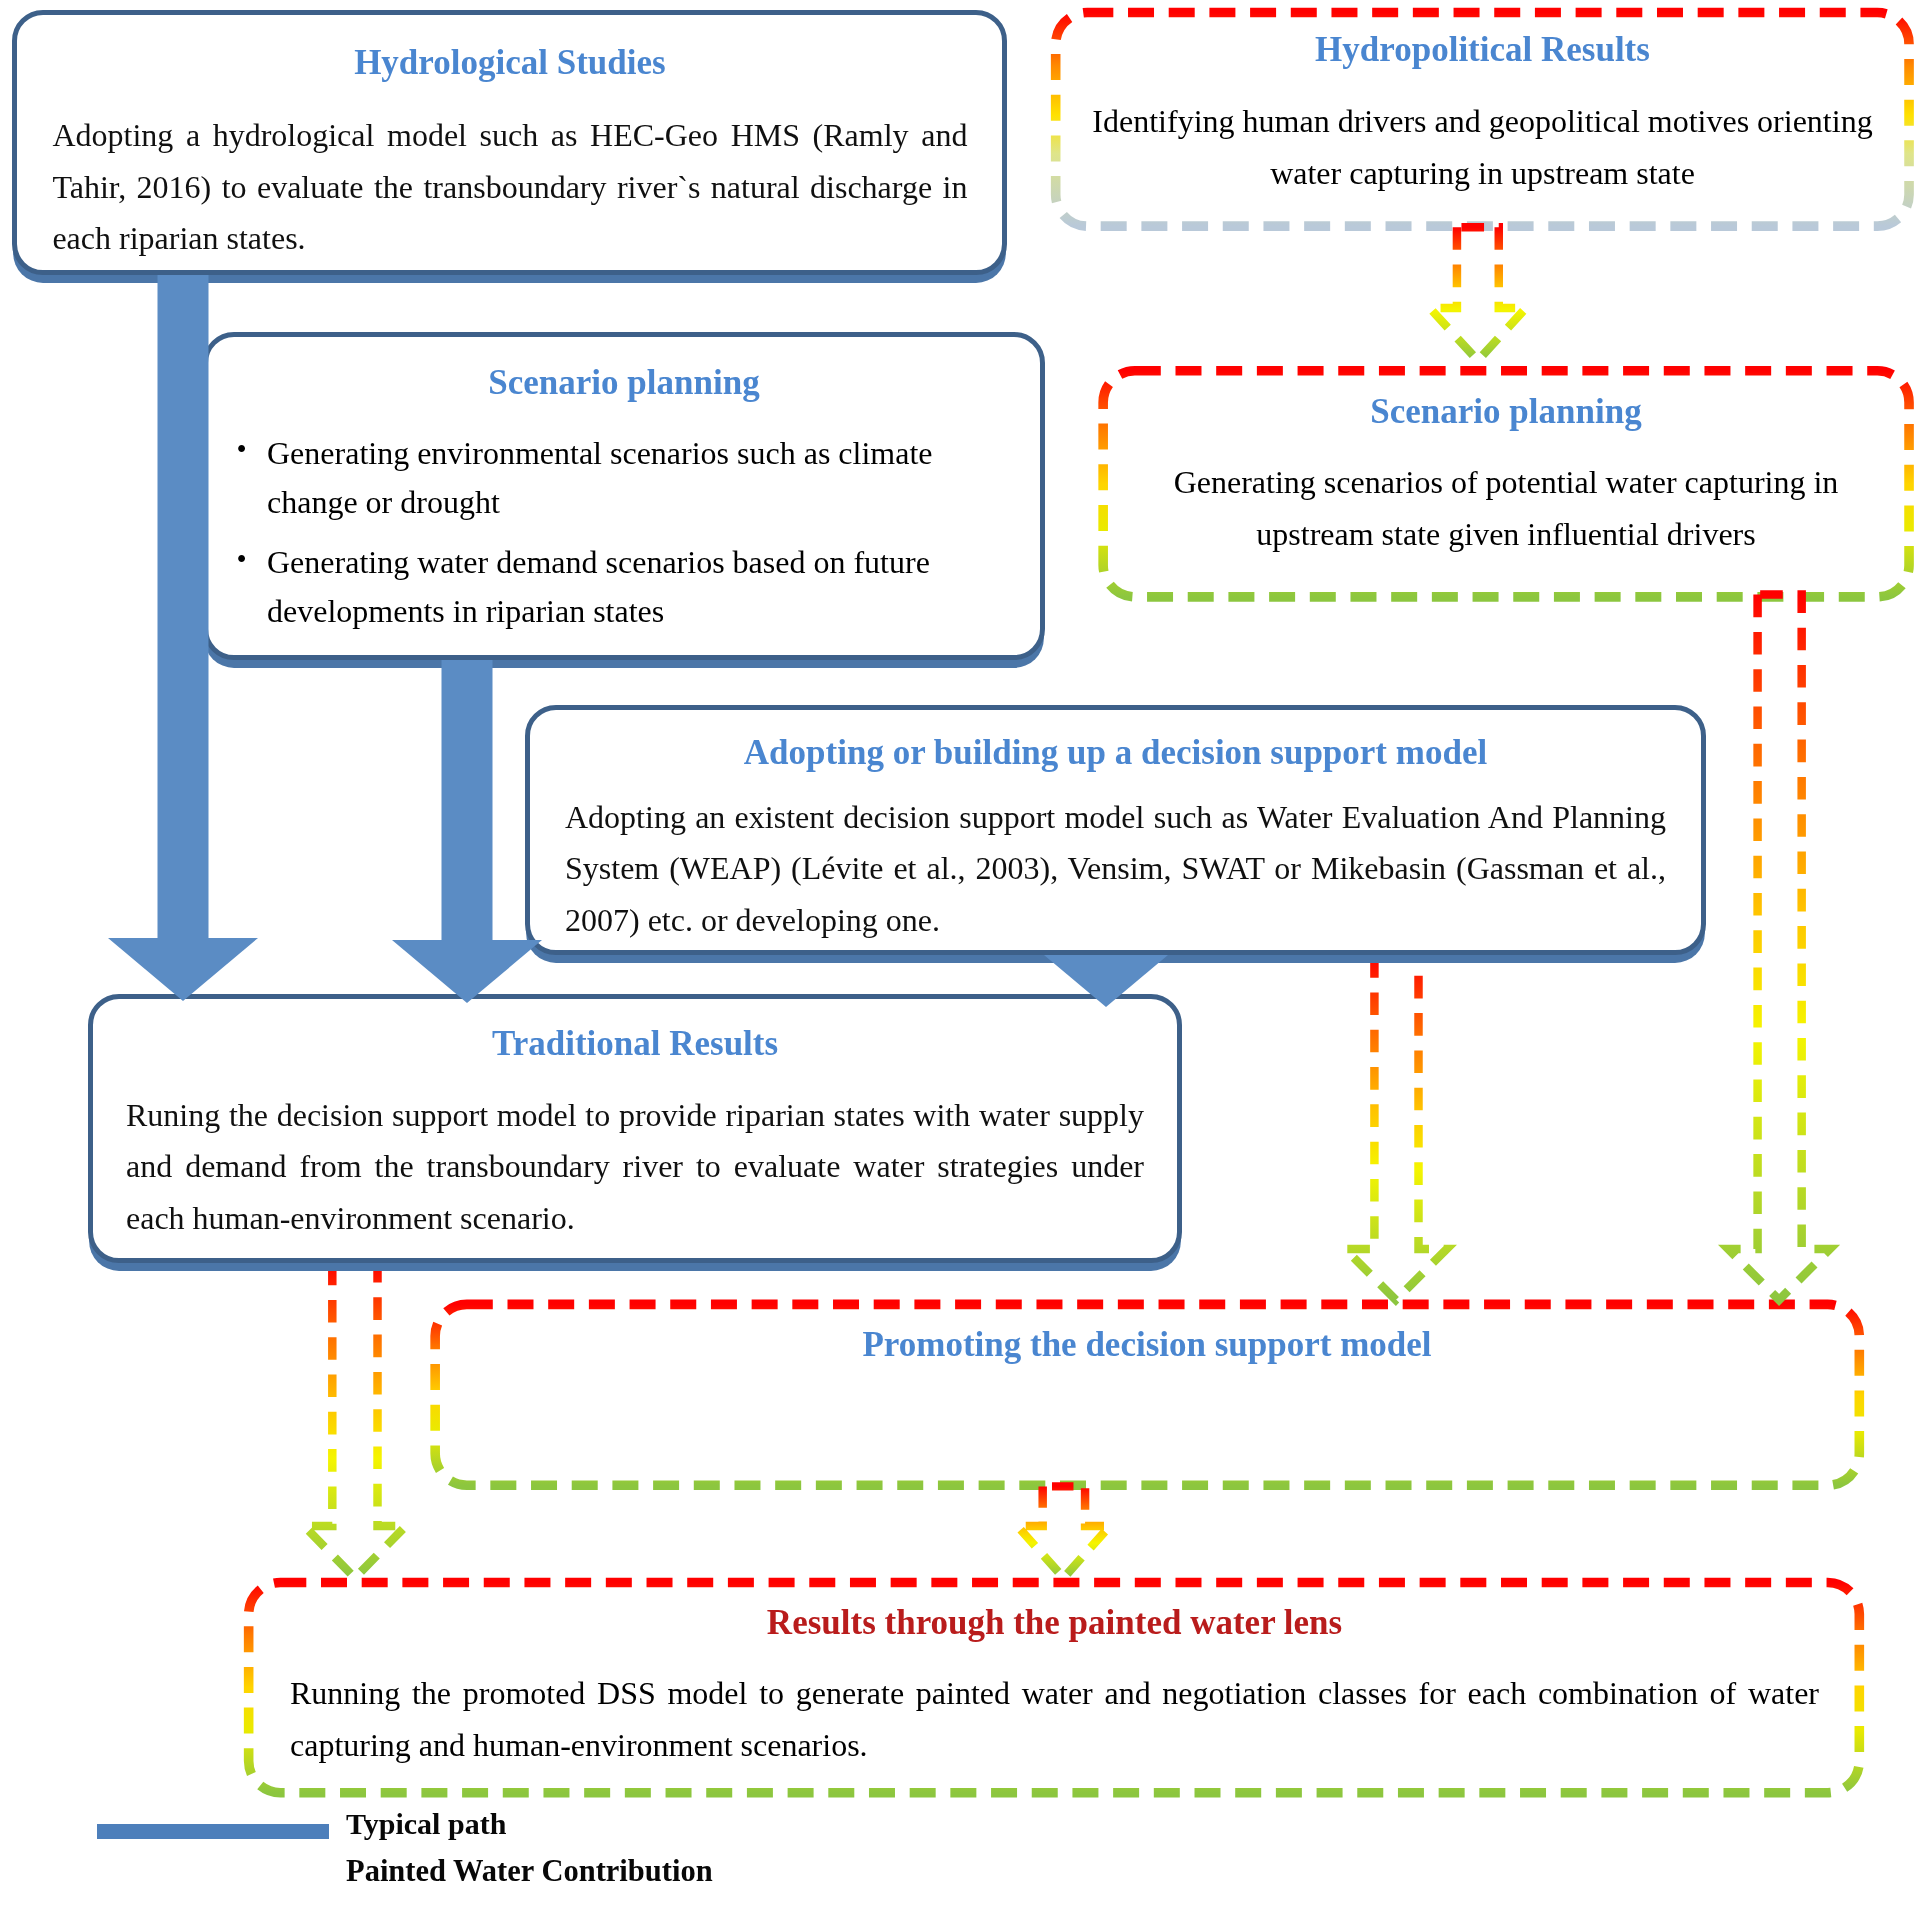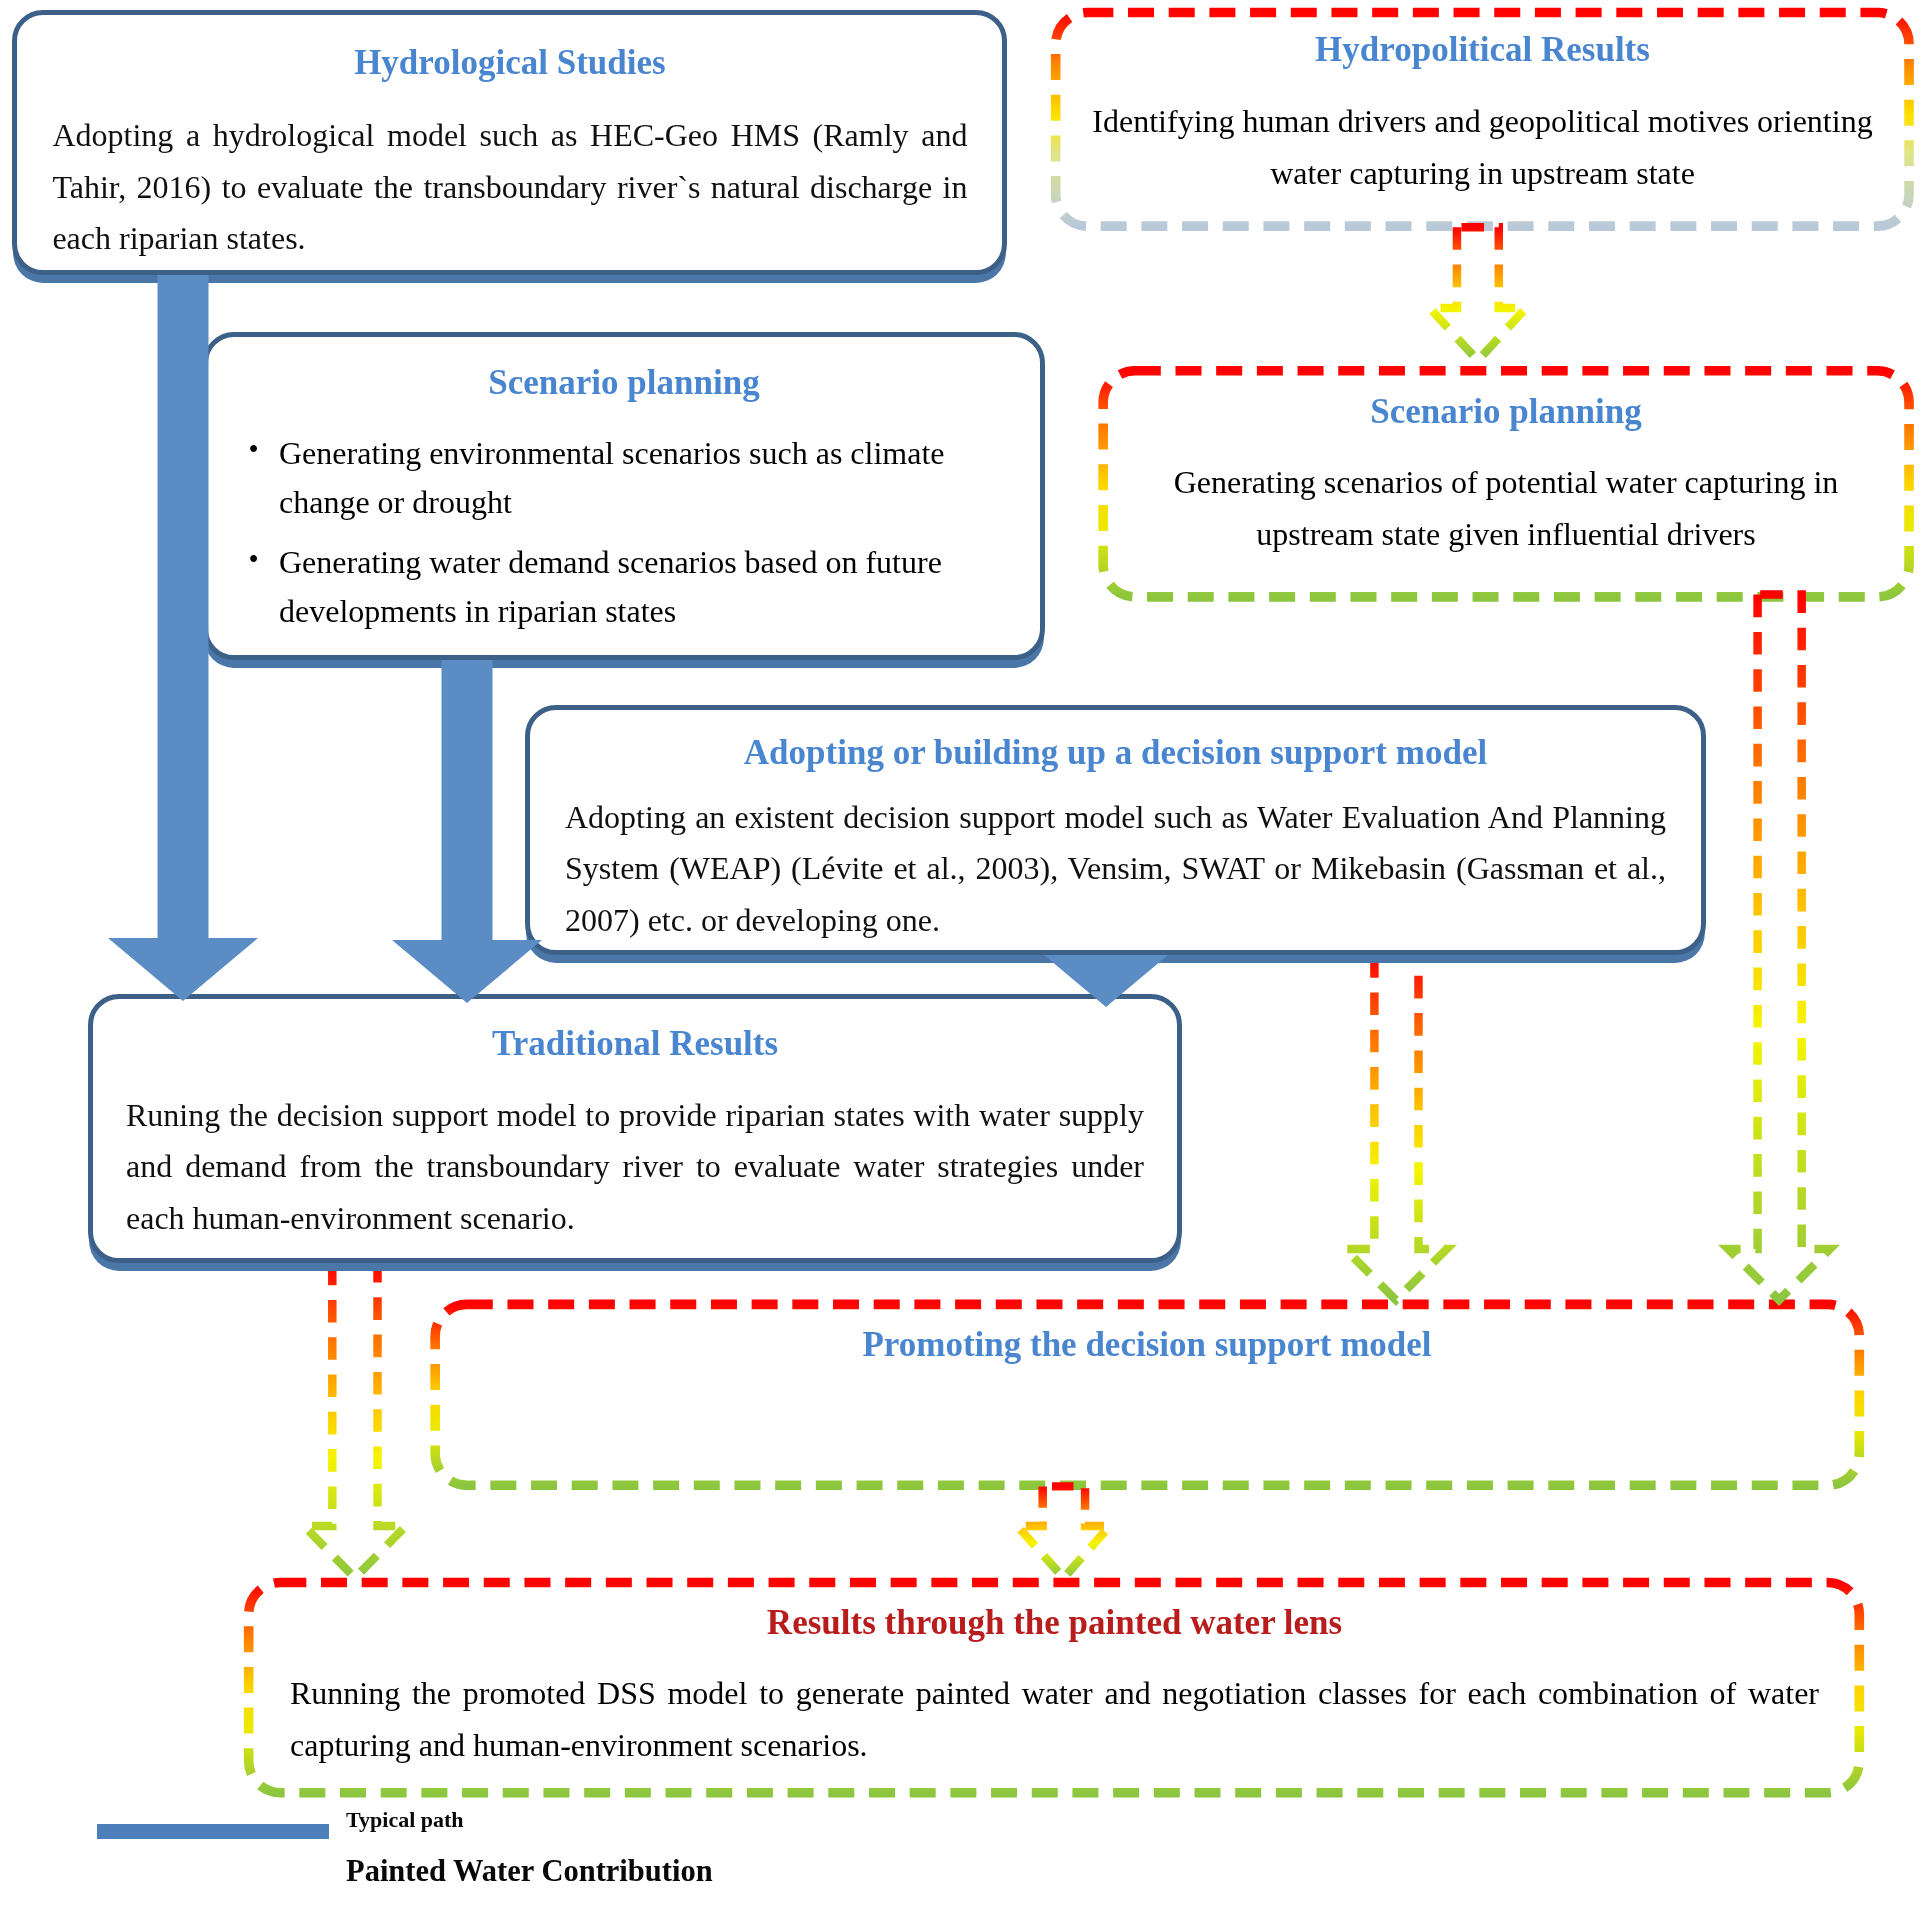--- a/index.html
+++ b/index.html
@@ -26,21 +26,21 @@
 
   
   .dashbox{position:absolute;}
   .dashbox .inner{position:relative;width:100%;height:100%;box-sizing:border-box;}
 
   
   .t-lg{font-size:35px;line-height:1.1;}
   .b-lg{font-size:32px;line-height:1.62;}
   .b-just{text-align:justify;text-align-last:left;}
 
-  ul.bullets{margin:12px;padding:0 0 0 59px;list-style:none;}
+  ul.bullets{margin:0;padding:0 0 0 59px;list-style:none;}
   ul.bullets li{position:relative;margin:0 0 10.2px 0;font-size:32px;line-height:1.55;}
   ul.bullets li:before{content:"\2022";position:absolute;left:-30.5px;top:-1.1px;font-size:29px;}
 
   
   .barrow{position:absolute;}
   .barrow .shaft{position:absolute;background:#5b8cc4;left:50%;transform:translateX(-50%);}
   .barrow .head{position:absolute;left:50%;transform:translateX(-50%);width:0;height:0;
     border-left:var(--hw) solid transparent;border-right:var(--hw) solid transparent;
     border-top:var(--hh) solid #5b8cc4;}
 
@@ -188,17 +188,17 @@
     <div class="shaft" style="top:0;height:281px;width:51px;"></div>
     <div class="head" style="top:280px;"></div>
   </div>
 
   <div class="barrow" style="left:1029px;top:955px;width:153px;height:52px;--hw:62px;--hh:52px;">
     <div class="shaft" style="top:0;height:5.7px;width:51px;"></div>
     <div class="head" style="top:0;"></div>
   </div>
 
   <div class="legend-line" style="left:97px;top:1824px;width:232px;height:14.7px;background:#4d7fbb;"></div>
-  <div class="legend-label" style="left:346px;top:1807px;font-size:22px;">Typical path</div>
+  <div class="legend-label" style="left:346px;top:1807px;font-size:30px;">Typical path</div>
   <div class="legend-label" style="left:346px;top:1854px;font-size:30.5px;">Painted Water Contribution</div>
 
 </div>
 
 
 </body></html>

